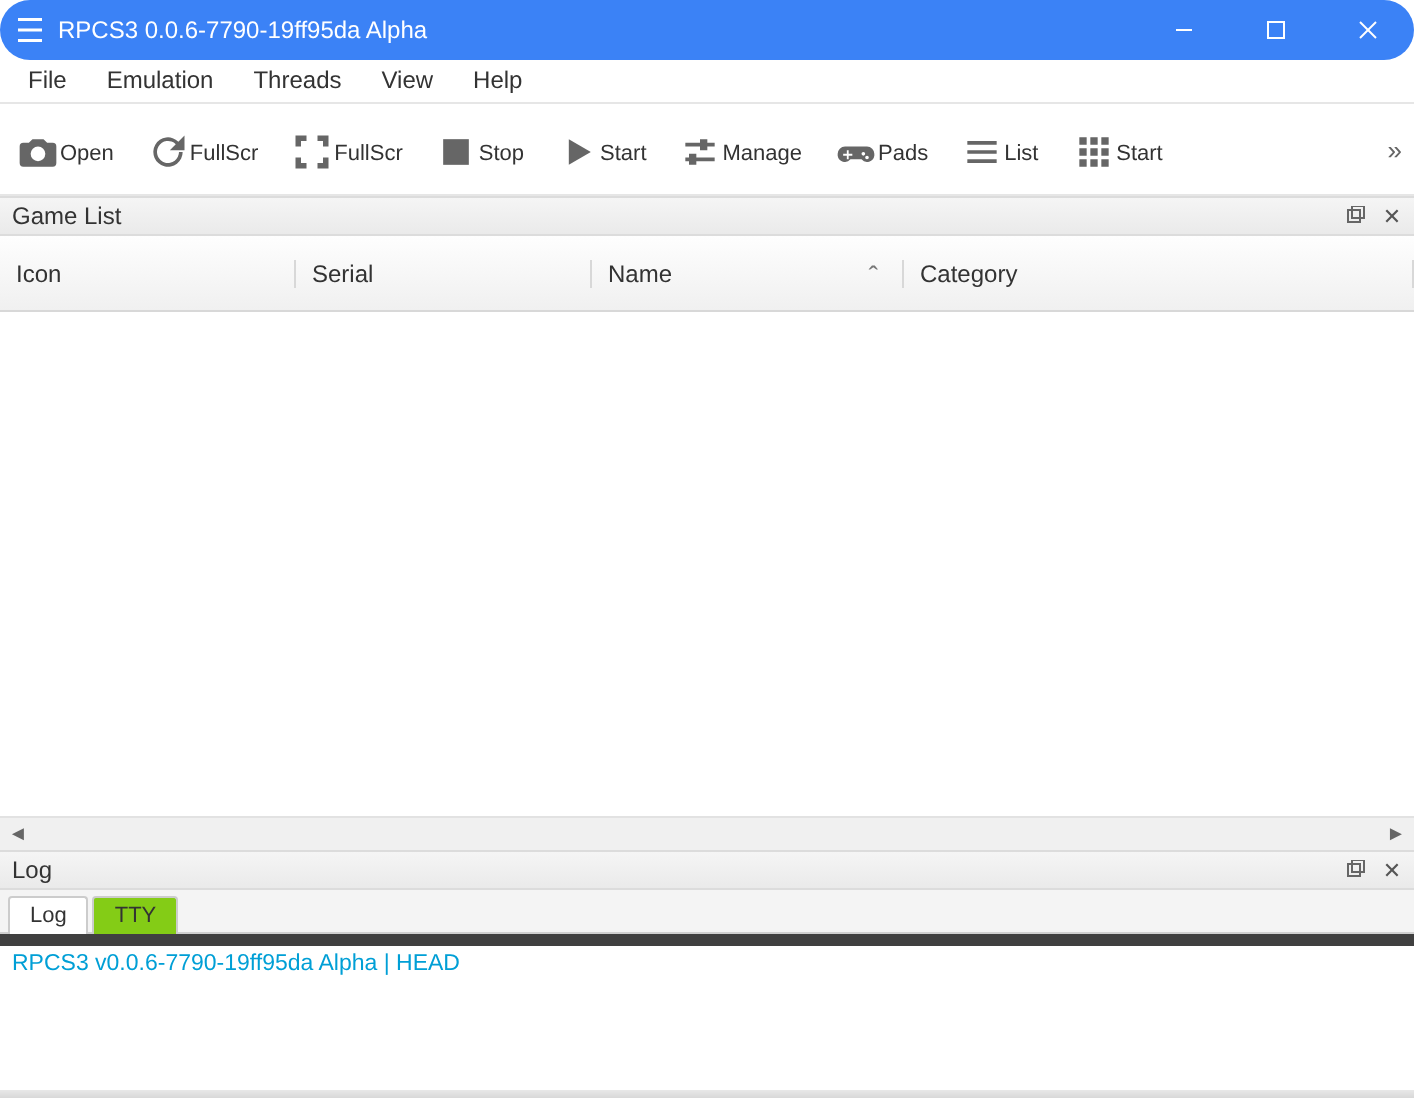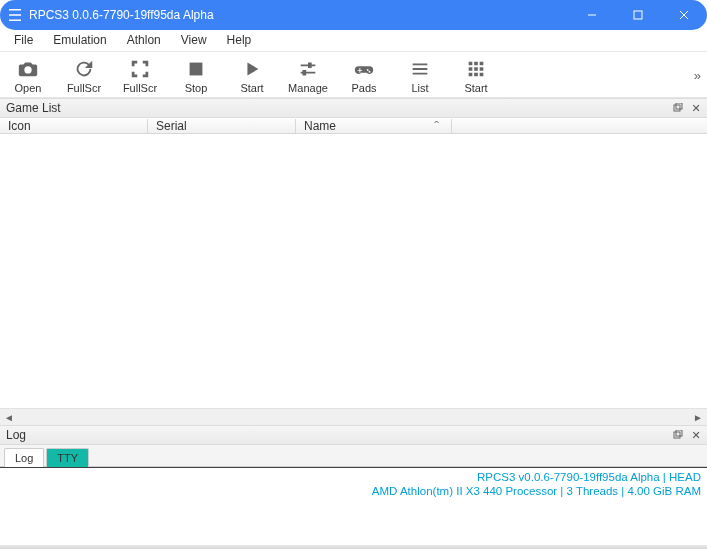--- a/index.html
+++ b/index.html
@@ -11,49 +11,49 @@
 .titlebar .title { font-size: 12px; flex: 1; color: #fff; }
 .titlebar .winbtn { width: 46px; height: 30px; display: flex; align-items: center; justify-content: center; cursor: pointer; }
 .titlebar .winbtn svg { stroke: #fff; }
 
 
 .menubar { height: 22px; background: #fff; display: flex; align-items: flex-start; padding: 0 4px; border-bottom: 1px solid #e6e6e6; }
 .menubar .mitem { padding: 3px 10px; font-size: 12px; cursor: pointer; }
 
 
 .toolbar { height: 46px; background: #fff; display: flex; align-items: center; padding: 4px 8px 2px 8px; gap: 16px; border-bottom: 1px solid #e6e6e6; position: relative; }
-.tbtn { display: flex; flex-direction: column; align-items: center; min-width: 40px; cursor: pointer; }
+.tbtn { display: flex; align-items: center; min-width: 40px; cursor: pointer; }
 .tbtn .ticon { width: 22px; height: 22px; color: #666; }
 .tbtn .tlabel { font-size: 11px; color: #333; margin-top: 2px; }
 .toolbar .overflow { position: absolute; right: 6px; top: 50%; transform: translateY(-50%); cursor: pointer; color: #666; font-size: 13px; }
 
 
 .panel-head { height: 20px; background: linear-gradient(#f5f5f5,#eaeaea); border-top: 1px solid #dcdcdc; border-bottom: 1px solid #dcdcdc; display: flex; align-items: center; padding: 0 4px 0 6px; font-size: 12px; color: #333; }
 .panel-head .ph-title { flex: 1; }
 .panel-head .ph-btn { width: 14px; height: 14px; margin-left: 4px; cursor: pointer; display: flex; align-items: center; justify-content: center; font-size: 11px; color: #555; }
 
 
-.colhead { height: 16px; background: linear-gradient(#fefefe,#f0f0f0); border-bottom: 1px solid #d8d8d8; display: flex; align-items: center; }
+.colhead { height: 38px; background: linear-gradient(#fefefe,#f0f0f0); border-bottom: 1px solid #d8d8d8; display: flex; align-items: center; }
 .colhead .col { border-right: 1px solid #d8d8d8; display: flex; align-items: center; padding: 0 8px; font-size: 12px; color: #333; position: relative; cursor: pointer; }
 .colhead .col.sorting::after { content: "ˆ"; position: absolute; right: 12px; bottom: -2px; font-size: 14px; color: #777; }
 
 
 .gamebody { flex: 1; background: #fff; }
 
 
 .hscroll { height: 17px; background: #f0f0f0; display: flex; align-items: center; justify-content: space-between; padding: 0 2px; border-top: 1px solid #e2e2e2; }
 .hscroll .sarrow { width: 14px; height: 14px; display: flex; align-items: center; justify-content: center; cursor: pointer; color: #666; font-size: 10px; }
 
 
 .logtabs { height: 22px; display: flex; align-items: flex-end; background: #f4f4f4; padding: 0 4px; border-bottom: 1px solid #d0d0d0; }
-.logtabs .tab { padding: 3px 10px; font-size: 11px; border: 1px solid #ccc; border-bottom: none; margin-right: 2px; background: #14b8a6; cursor: pointer; border-radius: 2px 2px 0 0; position: relative; top: 1px; }
+.logtabs .tab { padding: 3px 10px; font-size: 11px; border: 1px solid #ccc; border-bottom: none; margin-right: 2px; background: #84cc16; cursor: pointer; border-radius: 2px 2px 0 0; position: relative; top: 1px; }
 .logtabs .tab.active { background: #fff; }
 
 
-.logbody { height: 78px; background: #fff; border-top: 1px solid #404040; padding: 2px 6px; font-size: 11.5px; line-height: 1.25; overflow: hidden; text-align: right; }
+.logbody { height: 78px; background: #fff; border-top: 6px solid #404040; padding: 2px 6px; font-size: 11.5px; line-height: 1.25; overflow: hidden; }
 .logbody .line1 { color: #009fd6; }
 .logbody .line2 { color: #009fd6; }
 
 
 .footer { height: 4px; background: linear-gradient(#e8e8e8,#d8d8d8); }
 
 </style>
 </head>
 <body>
 
@@ -80,21 +80,21 @@
     <svg width="10" height="10" viewBox="0 0 10 10">
         <line x1="1" y1="1" x2="9" y2="9" stroke-width="1"></line>
         <line x1="9" y1="1" x2="1" y2="9" stroke-width="1"></line>
       </svg>
   </div>
 </div>
 
 <div class="menubar">
   <div class="mitem">File</div>
   <div class="mitem">Emulation</div>
-  <div class="mitem">Athlon</div>
+  <div class="mitem">Threads</div>
   <div class="mitem">View</div>
   <div class="mitem">Help</div>
 </div>
 
 <div class="toolbar">
   <div class="tbtn">
     <span class="ticon">
       <svg viewBox="0 0 24 24" width="22" height="22" fill="#666">
           <path d="M4 7h3l2-2h6l2 2h3a2 2 0 0 1 2 2v9a2 2 0 0 1-2 2H4a2 2 0 0 1-2-2V9a2 2 0 0 1 2-2z"></path>
           <circle cx="12" cy="13" r="4" fill="#fff"></circle>
@@ -177,20 +177,21 @@
         <rect x="3" y="0" width="6" height="6" fill="none" stroke="#666" stroke-width="1"></rect>
       </svg>
   </span>
   <span class="ph-btn">✕</span>
 </div>
 
 <div class="colhead">
   <div class="col" style="width:148px">Icon</div>
   <div class="col" style="width:148px">Serial</div>
   <div class="col sorting" style="width:156px">Name</div>
+  <div class="col" style="flex:1">Category</div>
 </div>
 
 <div class="gamebody"></div>
 
 <div class="hscroll">
   <span class="sarrow">◄</span>
   <span class="sarrow">►</span>
 </div>
 
 <div class="panel-head">
@@ -204,16 +205,15 @@
   <span class="ph-btn">✕</span>
 </div>
 
 <div class="logtabs">
   <div class="tab active">Log</div>
   <div class="tab">TTY</div>
 </div>
 
 <div class="logbody">
   <div class="line1">RPCS3 v0.0.6-7790-19ff95da Alpha | HEAD</div>
-  <div class="line2">AMD Athlon(tm) II X3 440 Processor | 3 Threads | 4.00 GiB RAM</div>
 </div>
 
 <div class="footer"></div>
 
 </body></html>

